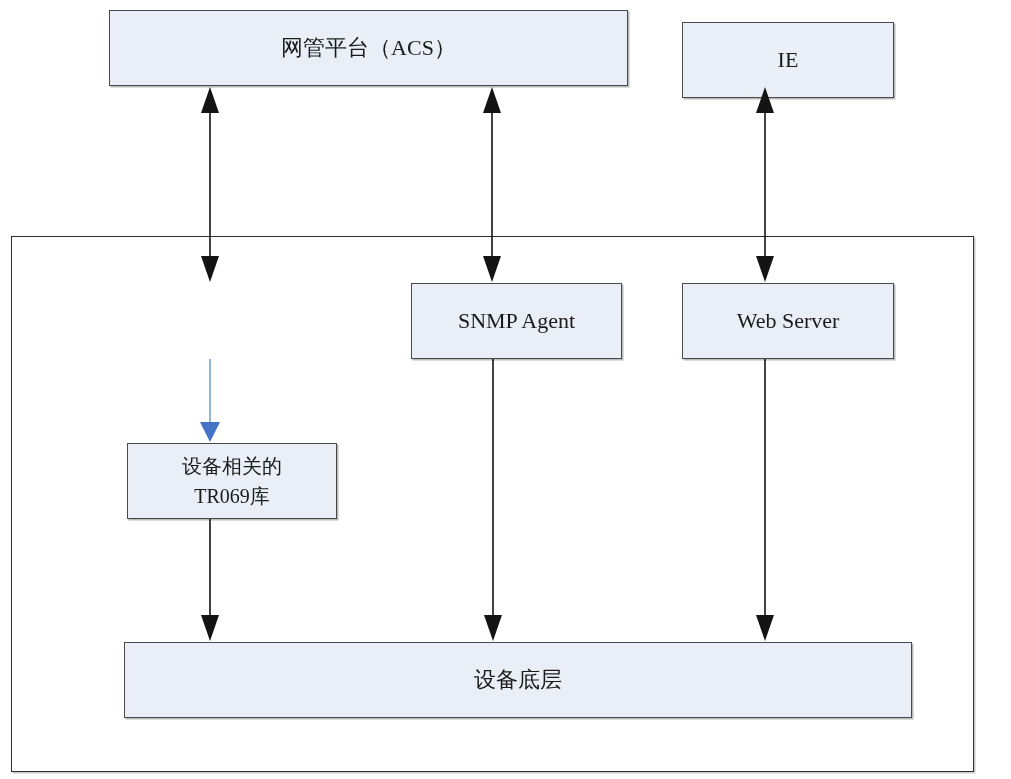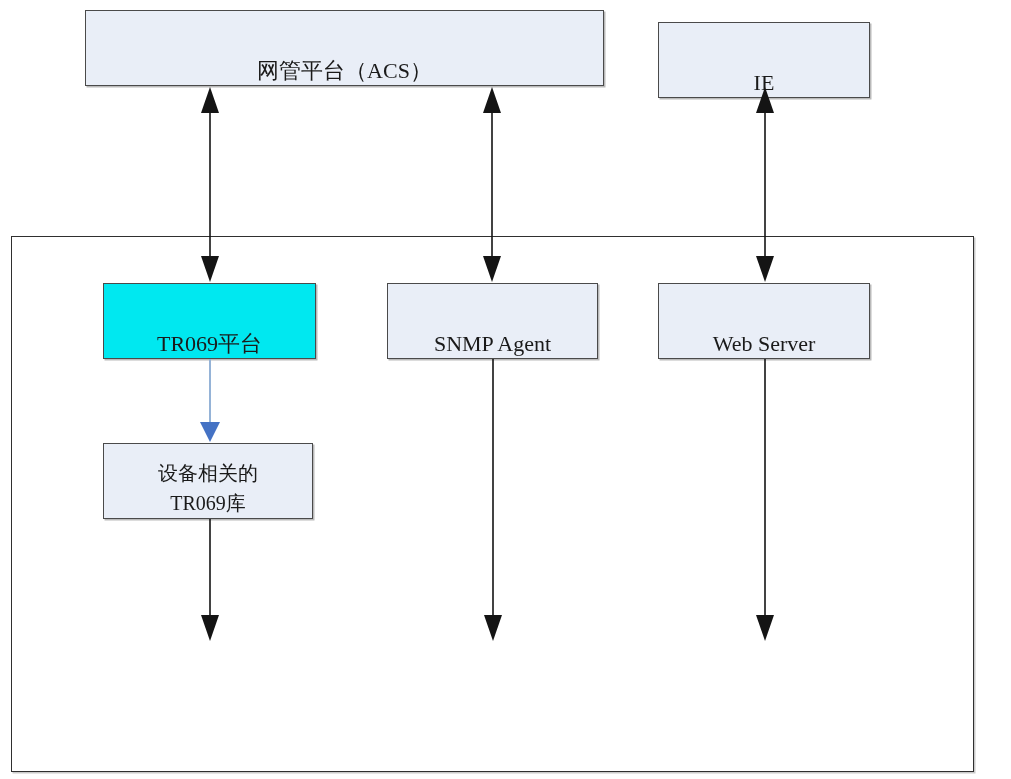--- a/index.html
+++ b/index.html
@@ -16,25 +16,26 @@
     color: #1a1a1a;
     overflow: hidden;
   }
   .node {
     position: absolute;
     box-sizing: border-box;
     background: #e9eef7;
     border: 1.5px solid #4a4a4a;
     box-shadow: 1.5px 1.5px 0 rgba(130,130,130,0.55);
     display: flex;
-    align-items: flex-end;
+    align-items: center;
     justify-content: center;
     text-align: center;
     font-size: 22px;
     line-height: 28px;
+    margin-left: 24px;
   }
   .node--highlight {
     background: #00e8f0;
   }
   .container-box {
     position: absolute;
     box-sizing: border-box;
     left: 11px;
     top: 236px;
     width: 963px;
@@ -69,34 +70,34 @@
 
   <div class="container-box"></div>
 
   <div class="node node-acs">
     <span>网管平台（ACS）</span>
   </div>
   <div class="node node-ie">
     <span>IE</span>
   </div>
 
-  <div class="node node--highlight node-tr069">
-    <span>TR069平台</span>
-  </div>
   <div class="node node-web">
     <span>Web Server</span>
   </div>
   <div class="node node-snmp">
     <span>SNMP Agent</span>
   </div>
   <div class="node node-lib">
     <span>
       <span>设备相关的</span><br>
       <span>TR069库</span>
     </span>
+  </div>
+  <div class="node node-base">
+    <span>设备底层</span>
   </div>
 
   <svg class="arrows" viewBox="0 0 1011 779">
 
     <g>
       <line x1="210" y1="104" x2="210" y2="265" stroke="#141414"></line>
       <polygon points="210,87 201,113 219,113" fill="#141414"></polygon>
       <polygon points="210,282 201,256 219,256" fill="#141414"></polygon>
     </g>
 

